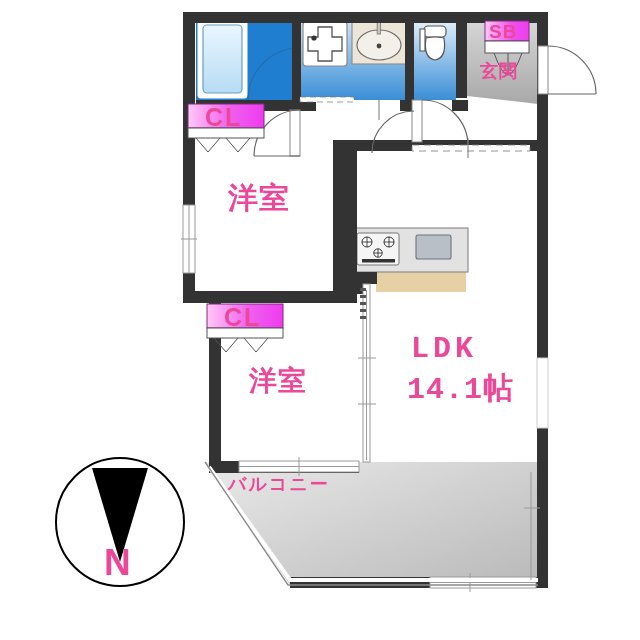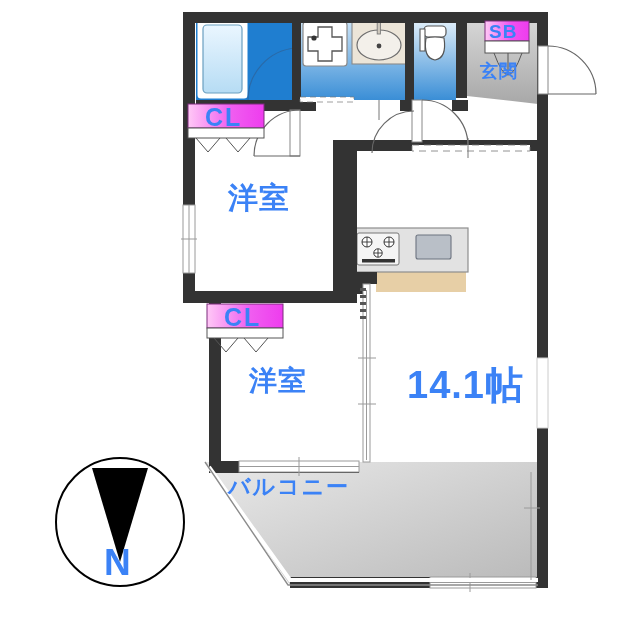--- a/index.html
+++ b/index.html
@@ -1,20 +1,20 @@
 <!DOCTYPE html>
 <html><head>
 <meta charset="utf-8">
 <style>
   html,body{margin:0;padding:0;background:#ffffff;}
   body{width:640px;height:640px;position:relative;overflow:hidden;
        font-family:"Liberation Sans","DejaVu Sans",sans-serif;}
   #plan{position:absolute;left:0;top:0;width:640px;height:640px;}
-  .lbl{position:absolute;color:#3b82f6;white-space:nowrap;}
-  .room-name{font-weight:700;letter-spacing:1px;}
+  .lbl{position:absolute;color:#ec4899;white-space:nowrap;}
+  .room-name{font-weight:700;letter-spacing:1px;font-family:Liberation Mono, monospace;}
   svg{display:block;}
 </style>
 </head>
 <body>
 
 <div id="plan">
 
 <svg width="640" height="640" viewBox="0 0 640 640">
   <defs>
     <linearGradient id="gBath" x1="0" y1="0" x2="0" y2="1">
@@ -237,25 +237,26 @@
   <g>
     <circle cx="120" cy="522" r="64" fill="#ffffff" stroke="#000000" stroke-width="2"></circle>
     <polygon points="92,468 148,468 120,562 " fill="#000000"></polygon>
   </g>
 </svg>
 
 <div class="lbl room-name" style="left:228px;top:178px;font-size:30px;">洋室</div>
 
 <div class="lbl room-name" style="left:249px;top:362px;font-size:28px;">洋室</div>
 
-<div class="lbl room-name" style="left:407px;top:360px;font-size:38px;text-align:center;">14.1帖</div>
+<div class="lbl room-name" style="left:411px;top:332px;font-size:30px;letter-spacing:4px;">LDK</div>
+<div class="lbl room-name" style="left:407px;top:368px;font-size:30px;text-align:center;">14.1帖</div>
 
 <div class="lbl room-name" style="left:480px;top:59px;font-size:18px;">玄関</div>
 
-<div class="lbl room-name" style="left:228px;top:472px;font-size:22px;letter-spacing:2px;">バルコニー</div>
+<div class="lbl room-name" style="left:228px;top:472px;font-size:18px;letter-spacing:2px;">バルコニー</div>
 
 <div class="lbl" style="left:205px;top:103px;font-size:25px;font-weight:700;letter-spacing:2px;">CL</div>
 <div class="lbl" style="left:224px;top:303px;font-size:25px;font-weight:700;letter-spacing:2px;">CL</div>
 <div class="lbl" style="left:489px;top:21px;font-size:19px;font-weight:700;letter-spacing:1px;">SB</div>
 
 <div class="lbl" style="left:104px;top:542px;font-size:37px;font-weight:700;">N</div>
 
 </div>
 
 </body></html>

